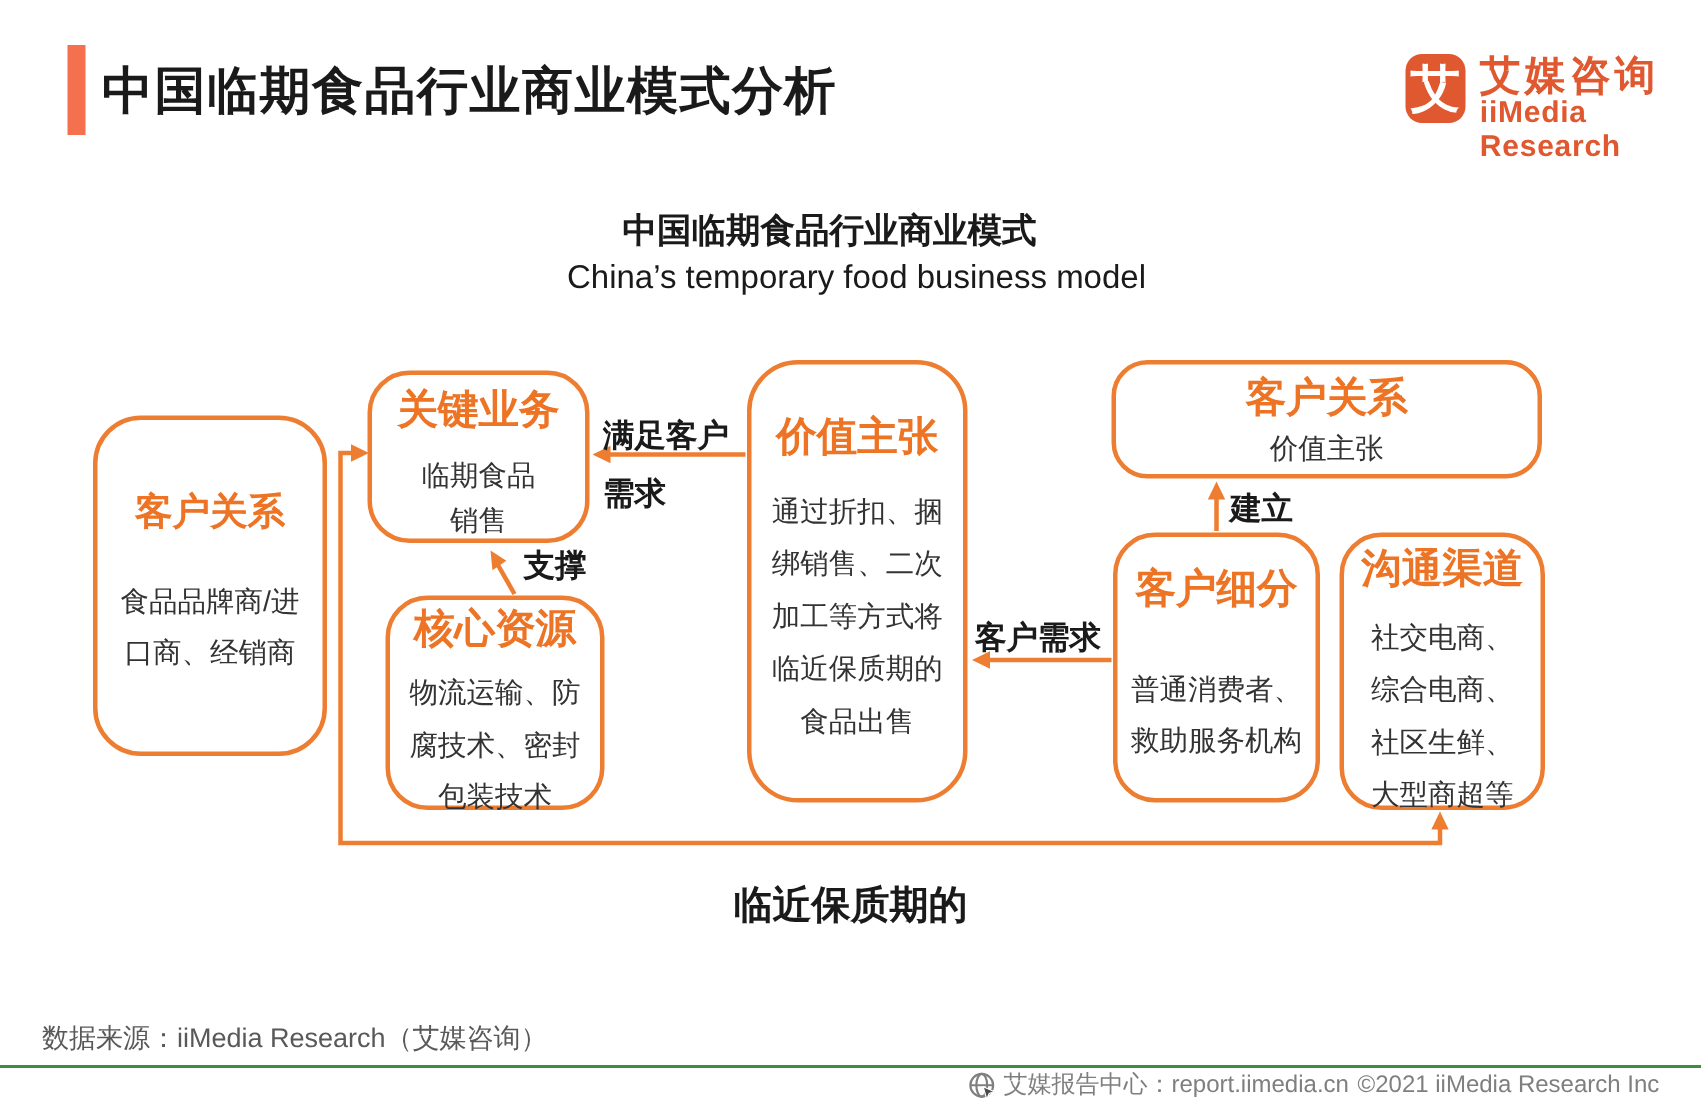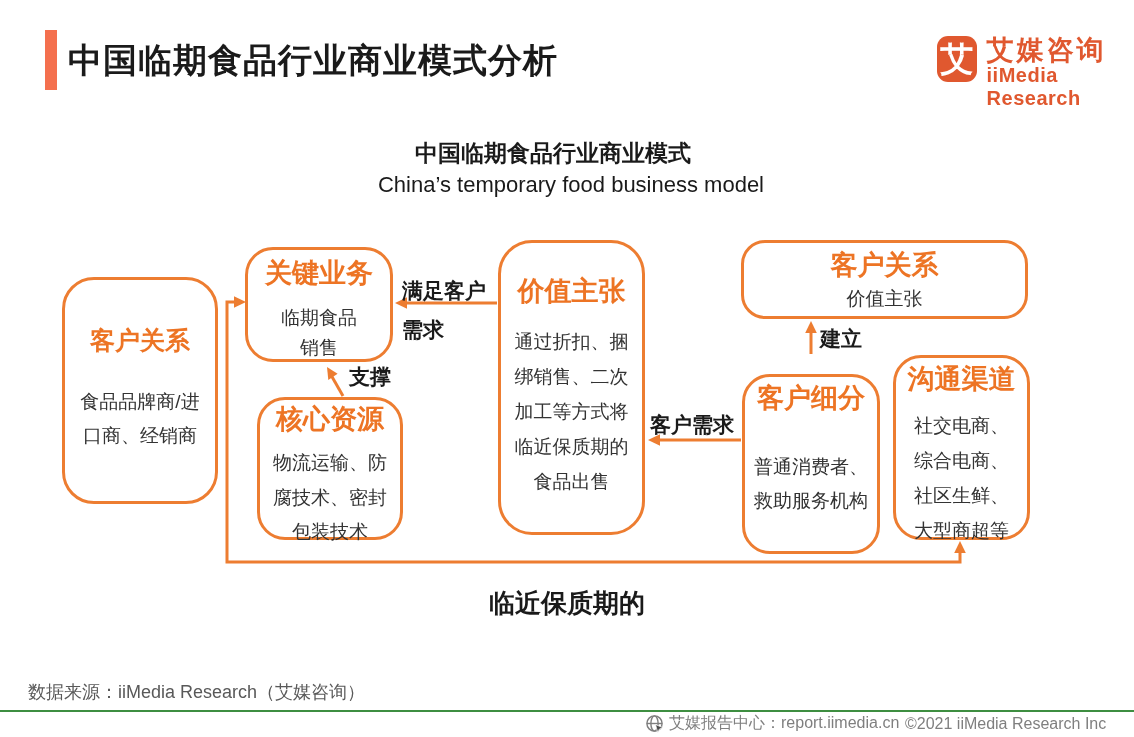--- a/index.html
+++ b/index.html
@@ -48,21 +48,21 @@
 
   #box-core-resources{left:257px;top:397px;width:146px;height:143px;padding-top:1px;}
   #box-core-resources .box-body{margin-top:9px;line-height:1.82;}
 
   #box-value-proposition{left:498px;top:240px;width:147px;height:295px;border-radius:34px;padding-top:30px;}
   #box-value-proposition .box-body{margin-top:16px;line-height:1.84;}
 
   #box-customer-relationship{left:741px;top:240px;width:287px;height:79px;border-radius:24px;padding-top:4px;}
   #box-customer-relationship .box-body{margin-top:3px;}
 
-  #box-customer-segments{left:742px;top:374px;width:138px;height:180px;padding-top:3px;}
+  #box-customer-segments{left:742px;top:355px;width:138px;height:180px;padding-top:16px;}
   #box-customer-segments .box-body{margin-top:34px;line-height:1.8;}
 
   #box-channels{left:893px;top:355px;width:137px;height:185px;padding-top:3px;}
   #box-channels .box-body{margin-top:11px;line-height:1.85;}
 
   
   .arrow-label{position:absolute;font-weight:bold;color:var(--ink);font-size:21px;white-space:pre-line;}
   #label-satisfy{left:402px;top:272px;line-height:1.85;}
   #label-support{left:349px;top:363px;}
   #label-demand{left:650px;top:411px;}

